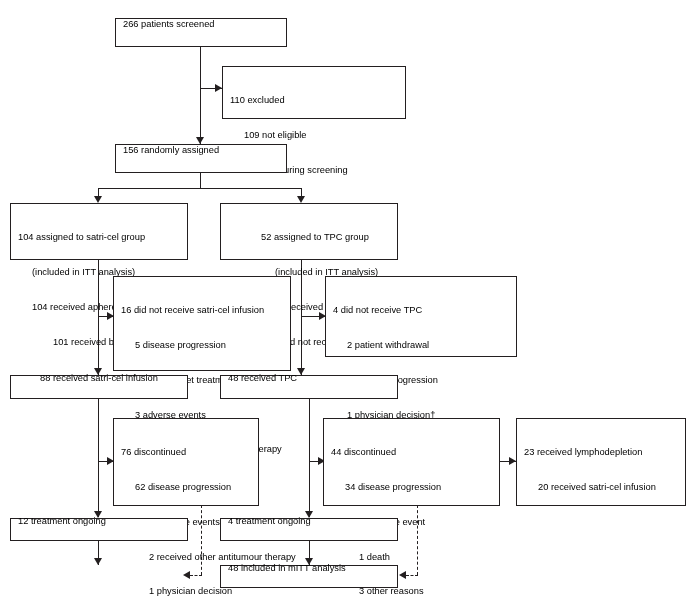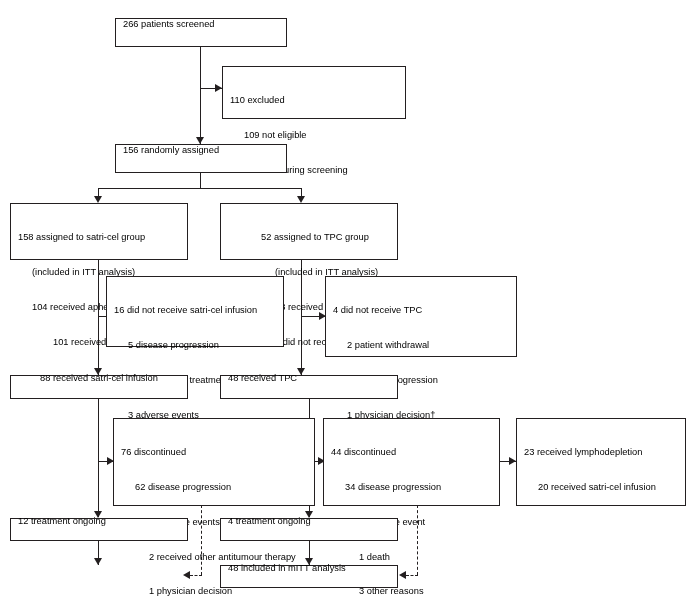--- a/index.html
+++ b/index.html
@@ -135,34 +135,34 @@
     <span class="ln i0">110 excluded</span>
     <span class="ln i1">109 not eligible</span>
     <span class="ln i2">1 died during screening</span>
   </div>
 
   <div class="box vcenter" style="left:115px;top:144px;width:172px;height:29px;">
     <span class="ln i0">156 randomly assigned</span>
   </div>
 
   <div class="box" style="left:10px;top:203px;width:178px;height:57px;">
-    <span class="ln i0">158 assigned to satri-cel group</span>
+    <span class="ln i0">104 assigned to satri-cel group</span>
     <span class="ln i1">(included in ITT analysis)</span>
     <span class="ln i1">104 received apheresis</span>
     <span class="ln i3">101 received bridging therapy</span>
   </div>
 
   <div class="box" style="left:220px;top:203px;width:178px;height:57px;padding-left:40px;">
     <span class="ln i0">52 assigned to TPC group</span>
     <span class="ln i1">(included in ITT analysis)</span>
     <span class="ln i1">48 received apheresis</span>
     <span class="ln i1">4 did not receive apheresis*</span>
   </div>
 
-  <div class="box" style="left:106px;top:276px;width:178px;height:71px;">
+  <div class="box" style="left:113px;top:276px;width:178px;height:95px;">
     <span class="ln i0">16 did not receive satri-cel infusion</span>
     <span class="ln i1">5 disease progression</span>
     <span class="ln i1">4 did not meet treatment criteria</span>
     <span class="ln i1">3 adverse events</span>
     <span class="ln i1">1 received other antitumour therapy</span>
     <span class="ln i1">3 other reasons</span>
   </div>
 
   <div class="box" style="left:325px;top:276px;width:192px;height:81px;">
     <span class="ln i0">4 did not receive TPC</span>
@@ -172,21 +172,21 @@
   </div>
 
   <div class="box vcenter" style="left:10px;top:375px;width:178px;height:24px;align-items:center;">
     <span class="ln i0">88 received satri-cel infusion</span>
   </div>
 
   <div class="box vcenter" style="left:220px;top:375px;width:178px;height:24px;">
     <span class="ln i0">48 received TPC</span>
   </div>
 
-  <div class="box" style="left:113px;top:418px;width:202px;height:88px;">
+  <div class="box" style="left:113px;top:418px;width:146px;height:88px;">
     <span class="ln i0">76 discontinued</span>
     <span class="ln i1">62 disease progression</span>
     <span class="ln i4">4 adverse events</span>
     <span class="ln i4">2 received other antitumour therapy</span>
     <span class="ln i4">1 physician decision</span>
     
   </div>
 
   <div class="box" style="left:323px;top:418px;width:177px;height:88px;">
     <span class="ln i0">44 discontinued</span>

